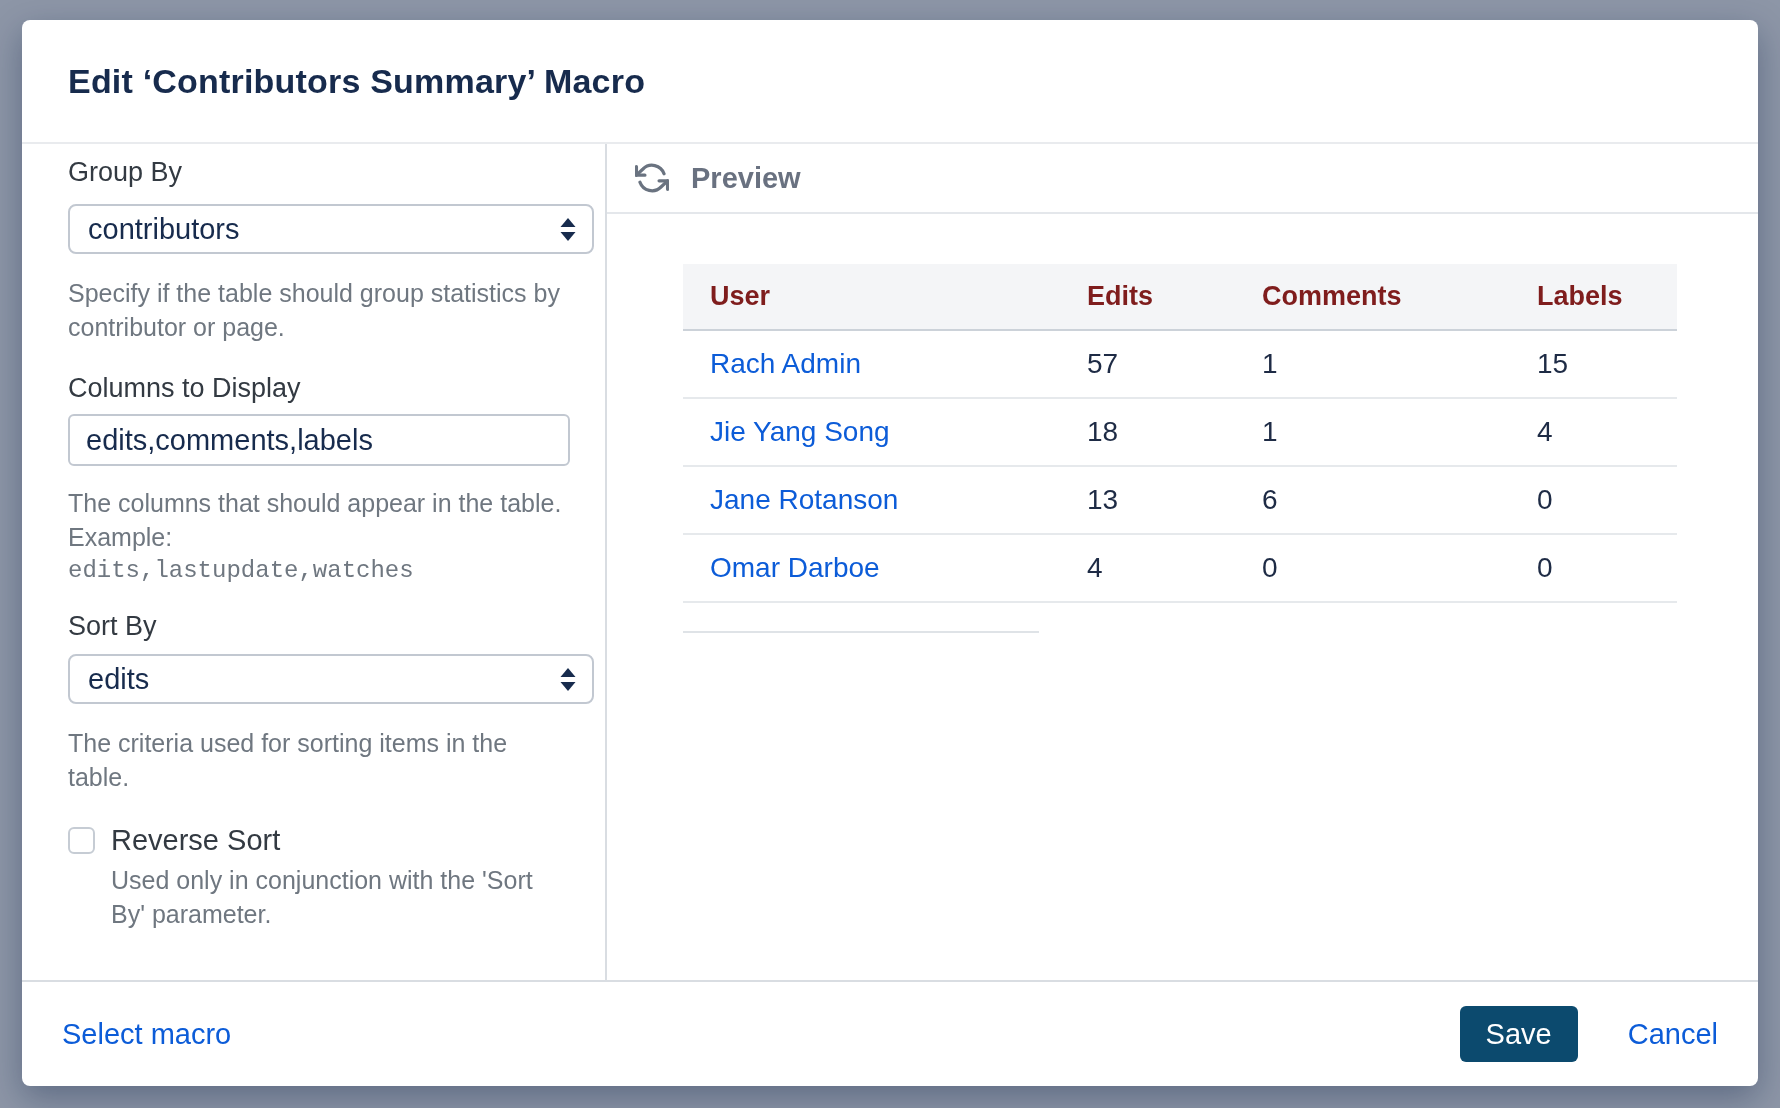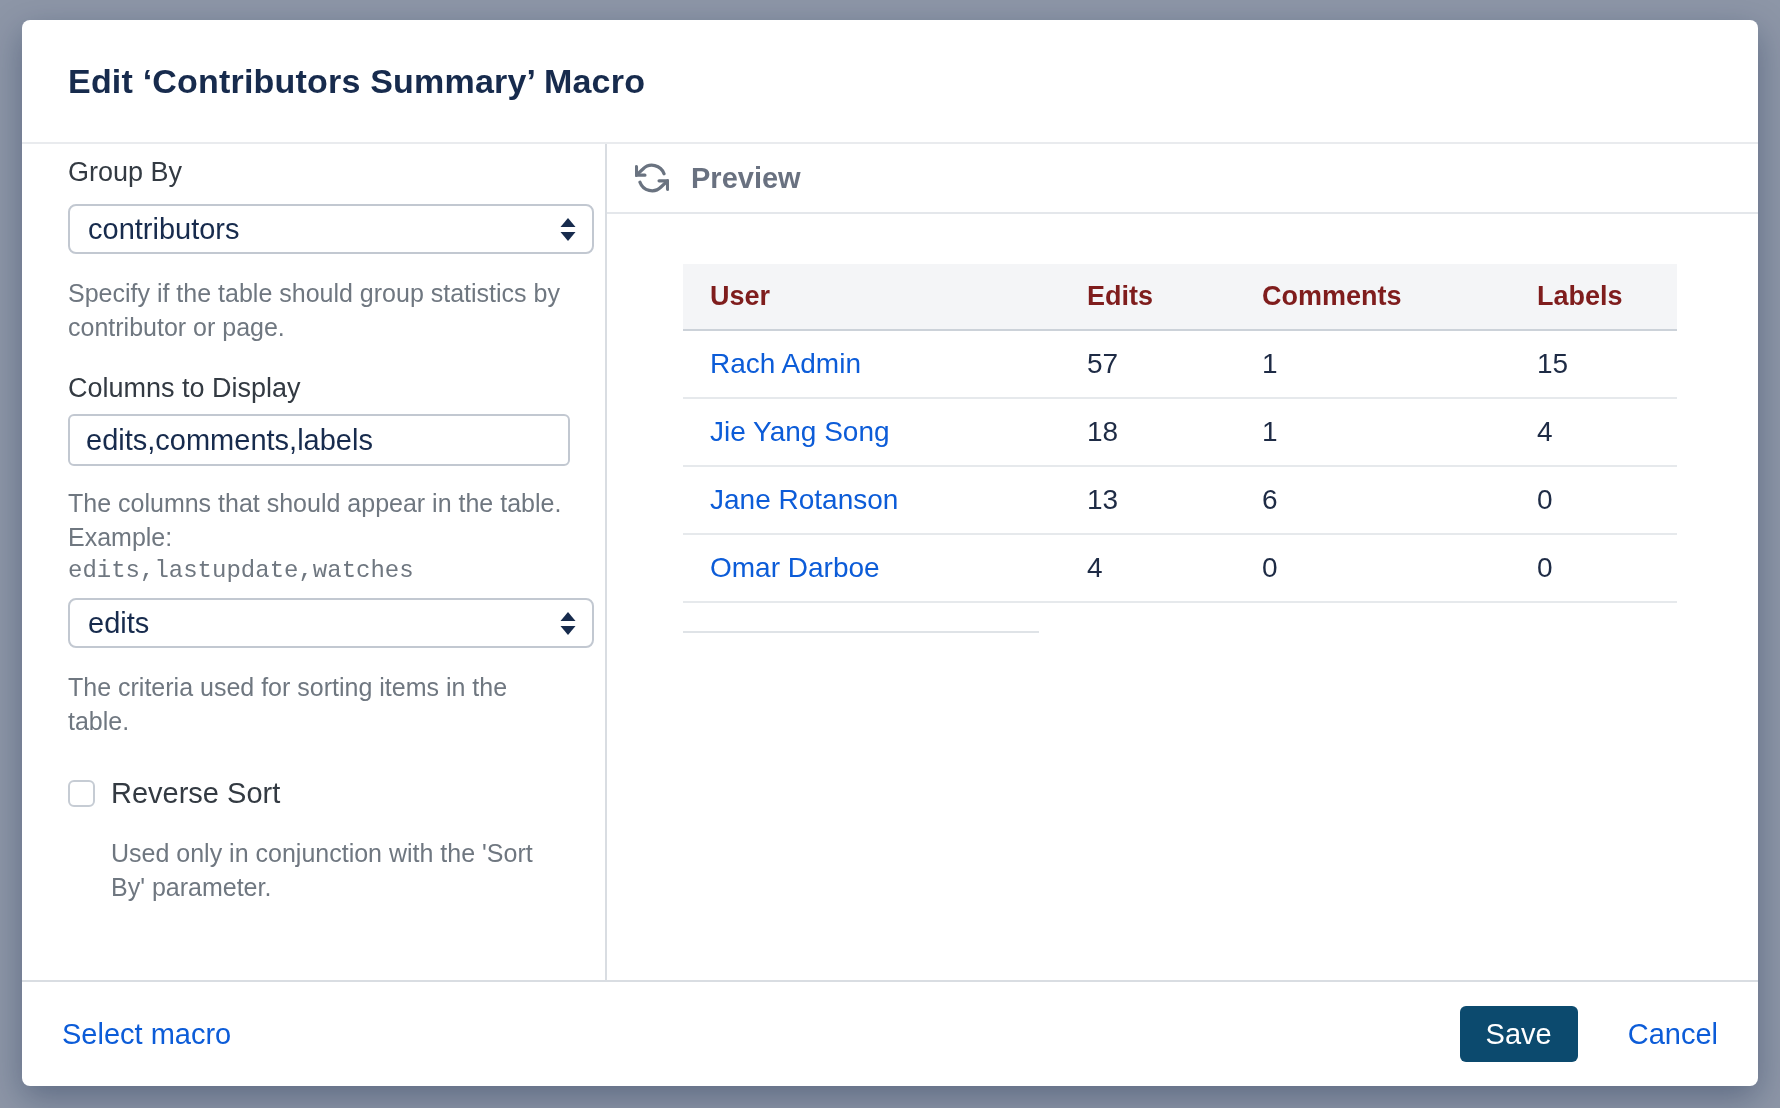--- a/index.html
+++ b/index.html
@@ -40,23 +40,23 @@
     display:flex; align-items:center; justify-content:space-between;
     padding:0 14px 0 18px; cursor:pointer;
   }
   .selectbox .val { font-size:29px; color:#172B4D; }
   .textinput {
     margin-top:8px; width:502px; height:52px;
     border:2px solid #c2c8d1; border-radius:6px;
     font-size:29px; color:#172B4D; padding:0 16px;
     font-family:"Liberation Sans", sans-serif; background:#fff;
   }
-  .mt14 { margin-top:26px; } .mt20 { margin-top:20px; }
+  .mt14 { margin-top:6px; } .mt20 { margin-top:20px; }
   .mt22 { margin-top:22px; } .mt26 { margin-top:26px; }
-  .checkbox-row { display:flex; align-items:center; gap:16px; margin-top:39px; }
+  .checkbox-row { display:flex; align-items:center; gap:16px; margin-top:30px; }
   .checkbox {
     width:27px; height:27px; border:2px solid #c6ccd4; border-radius:6px;
     background:#fff; cursor:pointer; flex:0 0 auto;
   }
   .checkbox-label { font-size:29px; color:#333a42; }
   .indent { margin-left:43px; max-width:460px; }
   
   .preview-bar {
     flex:0 0 70px; display:flex; align-items:center; gap:22px;
     padding-left:28px; border-bottom:2px solid #e4e7eb;
@@ -113,20 +113,21 @@
       </div>
       <div class="help mt22">Specify if the table should group statistics by contributor or page.</div>
 
       <div class="field-label mt26">Columns to Display</div>
       <input class="textinput" type="text" value="edits,comments,labels" style="">
       <div class="help mt20">
         <span>The columns that should appear in the table. Example:</span>
         <div class="mono">edits,lastupdate,watches</div>
       </div>
 
+      <div class="field-label mt20">Sort By</div>
       <div class="selectbox" style="margin-top:10px;">
         <span class="val">edits</span>
         <svg class="sel-arrows" width="20" height="27" viewBox="0 0 20 27">
           <path d="M10 2 L17.5 11 H2.5 Z" fill="#172B4D"></path>
           <path d="M10 25 L2.5 16 H17.5 Z" fill="#172B4D"></path>
         </svg>
       </div>
       <div class="help mt22">The criteria used for sorting items in the table.</div>
 
       <div class="checkbox-row">

